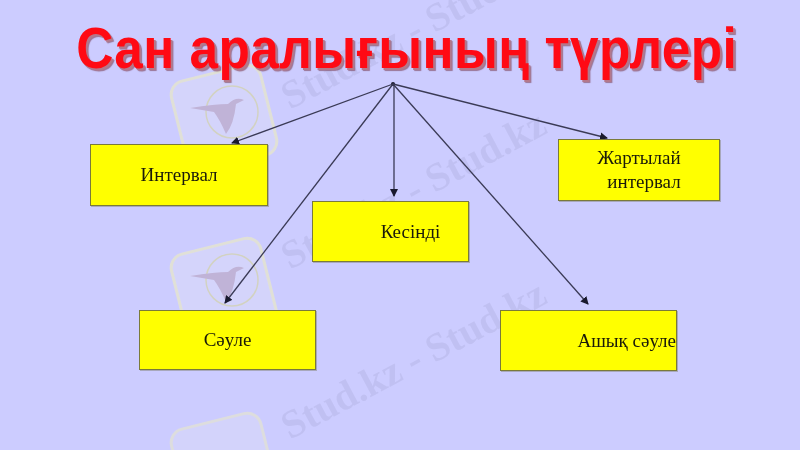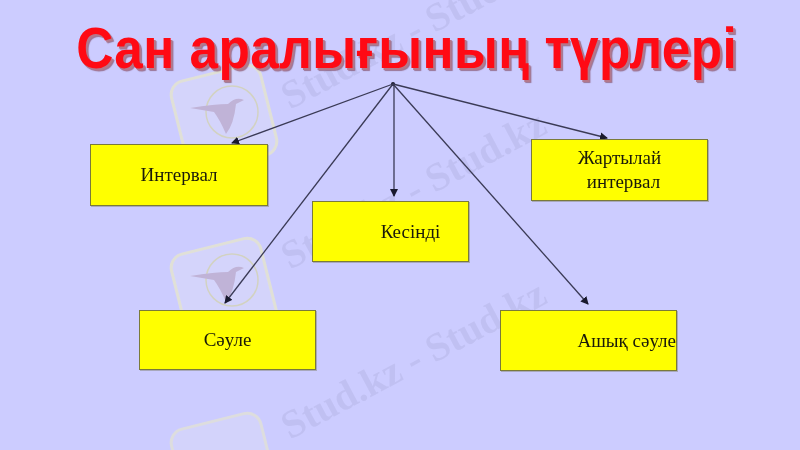--- a/index.html
+++ b/index.html
@@ -62,21 +62,21 @@
     justify-content: center;
     text-align: center;
     font-family: "Liberation Serif", serif;
     font-size: 19px;
     line-height: 24px;
     color: #1a1a0a;
   }
   .box span { display: block; }
   #box-interval   { left: 90px;  top: 144px; width: 178px; height: 62px; }
   #box-kesindi    { left: 312px; top: 201px; width: 157px; height: 61px; padding-left: 40px; }
-  #box-zhartylai  { left: 531px; top: 139px; width: 177px; height: 62px; }
+  #box-zhartylai  { left: 558px; top: 139px; width: 162px; height: 62px; text-align: right; }
   #box-saule      { left: 139px; top: 310px; width: 177px; height: 60px; }
   #box-ashyk      { left: 500px; top: 310px; width: 177px; height: 61px; justify-content: flex-end; }
   #box-zhartylai span.l2 { padding-left: 8px; }
 </style>
 </head>
 <body>
 
 <div class="slide">
 
   <svg class="watermarks" viewBox="0 0 800 450">

